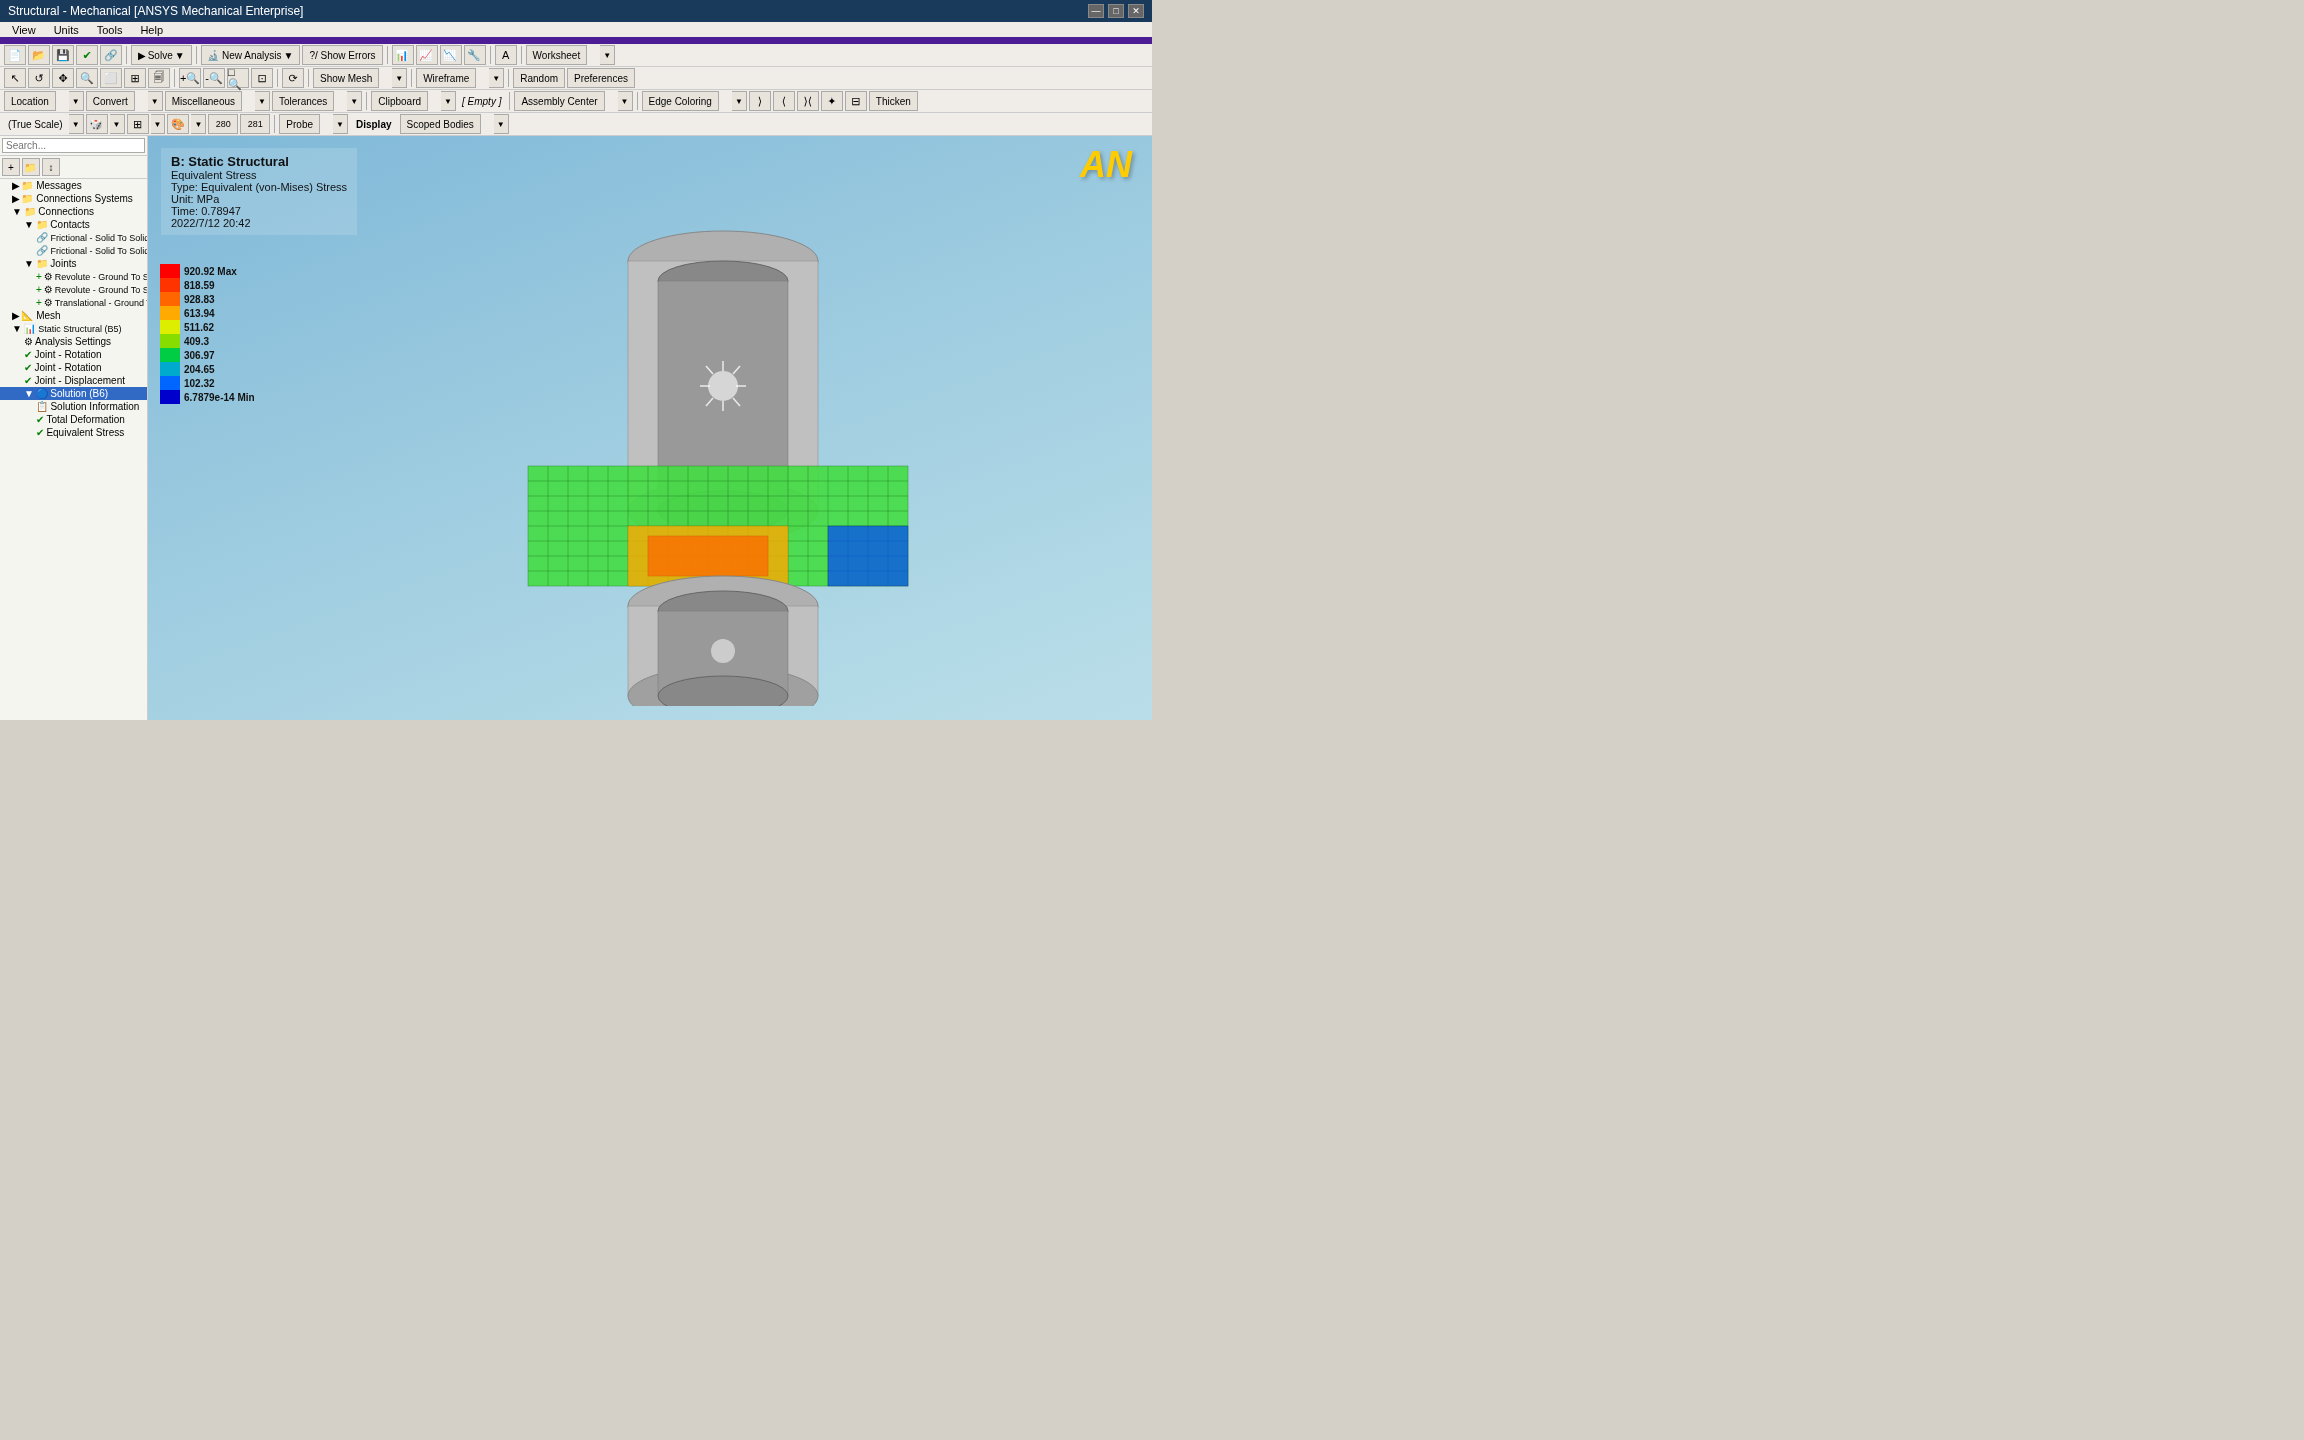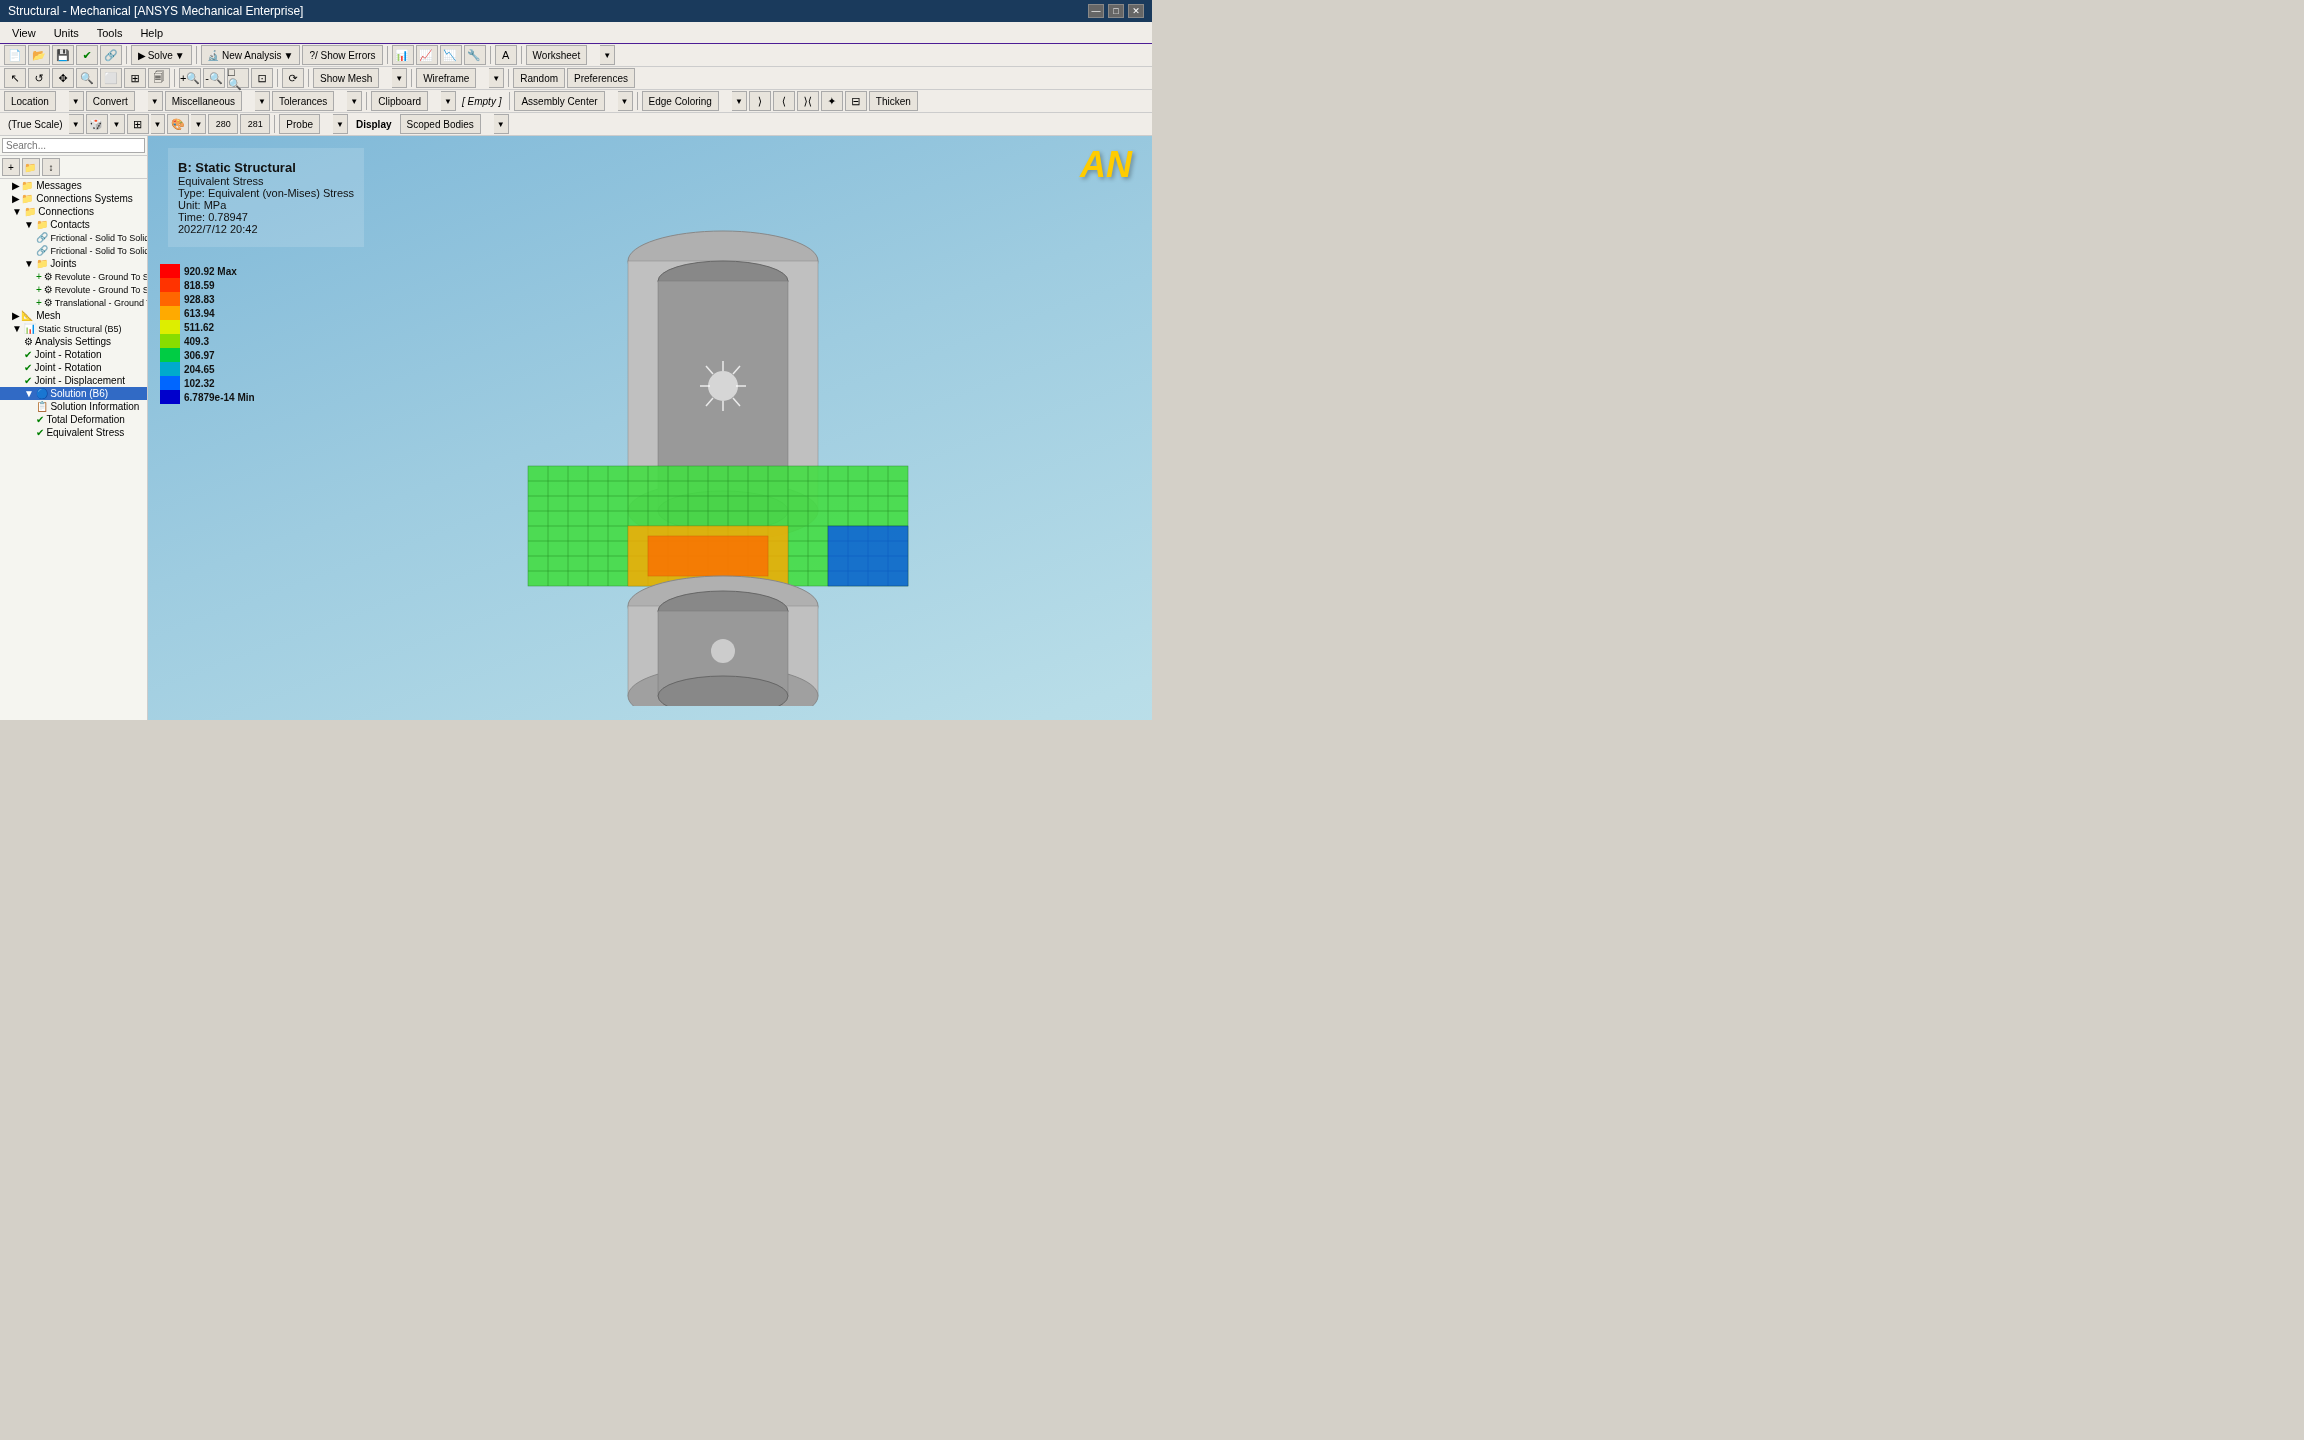--- a/index.html
+++ b/index.html
@@ -4,40 +4,40 @@
   <style>
     * { margin: 0; padding: 0; box-sizing: border-box; }
     body { font-family: 'Segoe UI', Arial, sans-serif; font-size: 11px; background: #d4d0c8; overflow: hidden; width: 1152px; height: 720px; transform-origin: top left; }
     
     
     .title-bar { background: #1a3a5c; color: white; height: 22px; display: flex; align-items: center; padding: 0 8px; font-size: 12px; }
     .title-bar-buttons { margin-left: auto; display: flex; gap: 4px; }
     .title-btn { width: 16px; height: 14px; background: #666; border: 1px solid #888; cursor: pointer; font-size: 9px; display: flex; align-items: center; justify-content: center; color: white; }
     
     
-    .menu-bar { background: #f0ede8; height: 22px; display: flex; align-items: center; padding: 0 4px; border-bottom: 1px solid #4c1d95; gap: 2px; }
+    .menu-bar { background: #f0ede8; height: 22px; display: flex; align-items: center; padding: 0 4px; border-bottom: 7px solid #4c1d95; gap: 2px; }
     .menu-item { padding: 2px 8px; cursor: pointer; font-size: 11px; }
     .toolbar-btn { background: #e8e4dc; border: 1px solid #aaa; padding: 1px 6px; cursor: pointer; font-size: 10px; display: flex; align-items: center; gap: 2px; height: 20px; }
     .toolbar-separator { width: 1px; height: 18px; background: #aaa; margin: 0 2px; }
     
     
     .left-panel { width: 148px; background: #f5f5f0; border-right: 1px solid #ccc; display: flex; flex-direction: column; overflow: hidden; }
     .tree-area { flex: 1; overflow-y: auto; overflow-x: hidden; }
     .tree-item { padding: 1px 4px; font-size: 10px; cursor: pointer; display: flex; align-items: center; gap: 2px; white-space: nowrap; }
     .tree-item.selected { background: #316ac5; color: white; }
     .tree-indent1 { padding-left: 12px; }
     .tree-indent2 { padding-left: 24px; }
     .tree-indent3 { padding-left: 36px; }
     .props-header { background: #4a6fa5; color: white; padding: 2px 4px; font-size: 10px; display: flex; justify-content: space-between; }
     .props-table { width: 100%; font-size: 10px; border-collapse: collapse; }
     .props-table td { border: 1px solid #ccc; padding: 2px 4px; }
     .props-table td:first-child { background: #e8e8e0; font-weight: normal; width: 60%; }
     
     
-    .result-info { position: absolute; top: 12px; left: 20px; background: rgba(255,255,255,0.15); padding: 12px 10px; }
+    .result-info { position: absolute; top: 12px; left: 13px; background: rgba(255,255,255,0.15); padding: 6px 10px; }
     .result-title { font-size: 13px; font-weight: bold; color: #111; }
     .result-sub { font-size: 11px; color: #111; }
     
     
     .color-legend { position: absolute; top: 80px; left: 12px; }
     .legend-bar { display: flex; flex-direction: column; }
     .legend-row { display: flex; align-items: center; gap: 4px; margin: 0; }
     .legend-color { width: 20px; height: 14px; }
     .legend-label { font-size: 10px; color: #111; font-weight: bold; }
     

